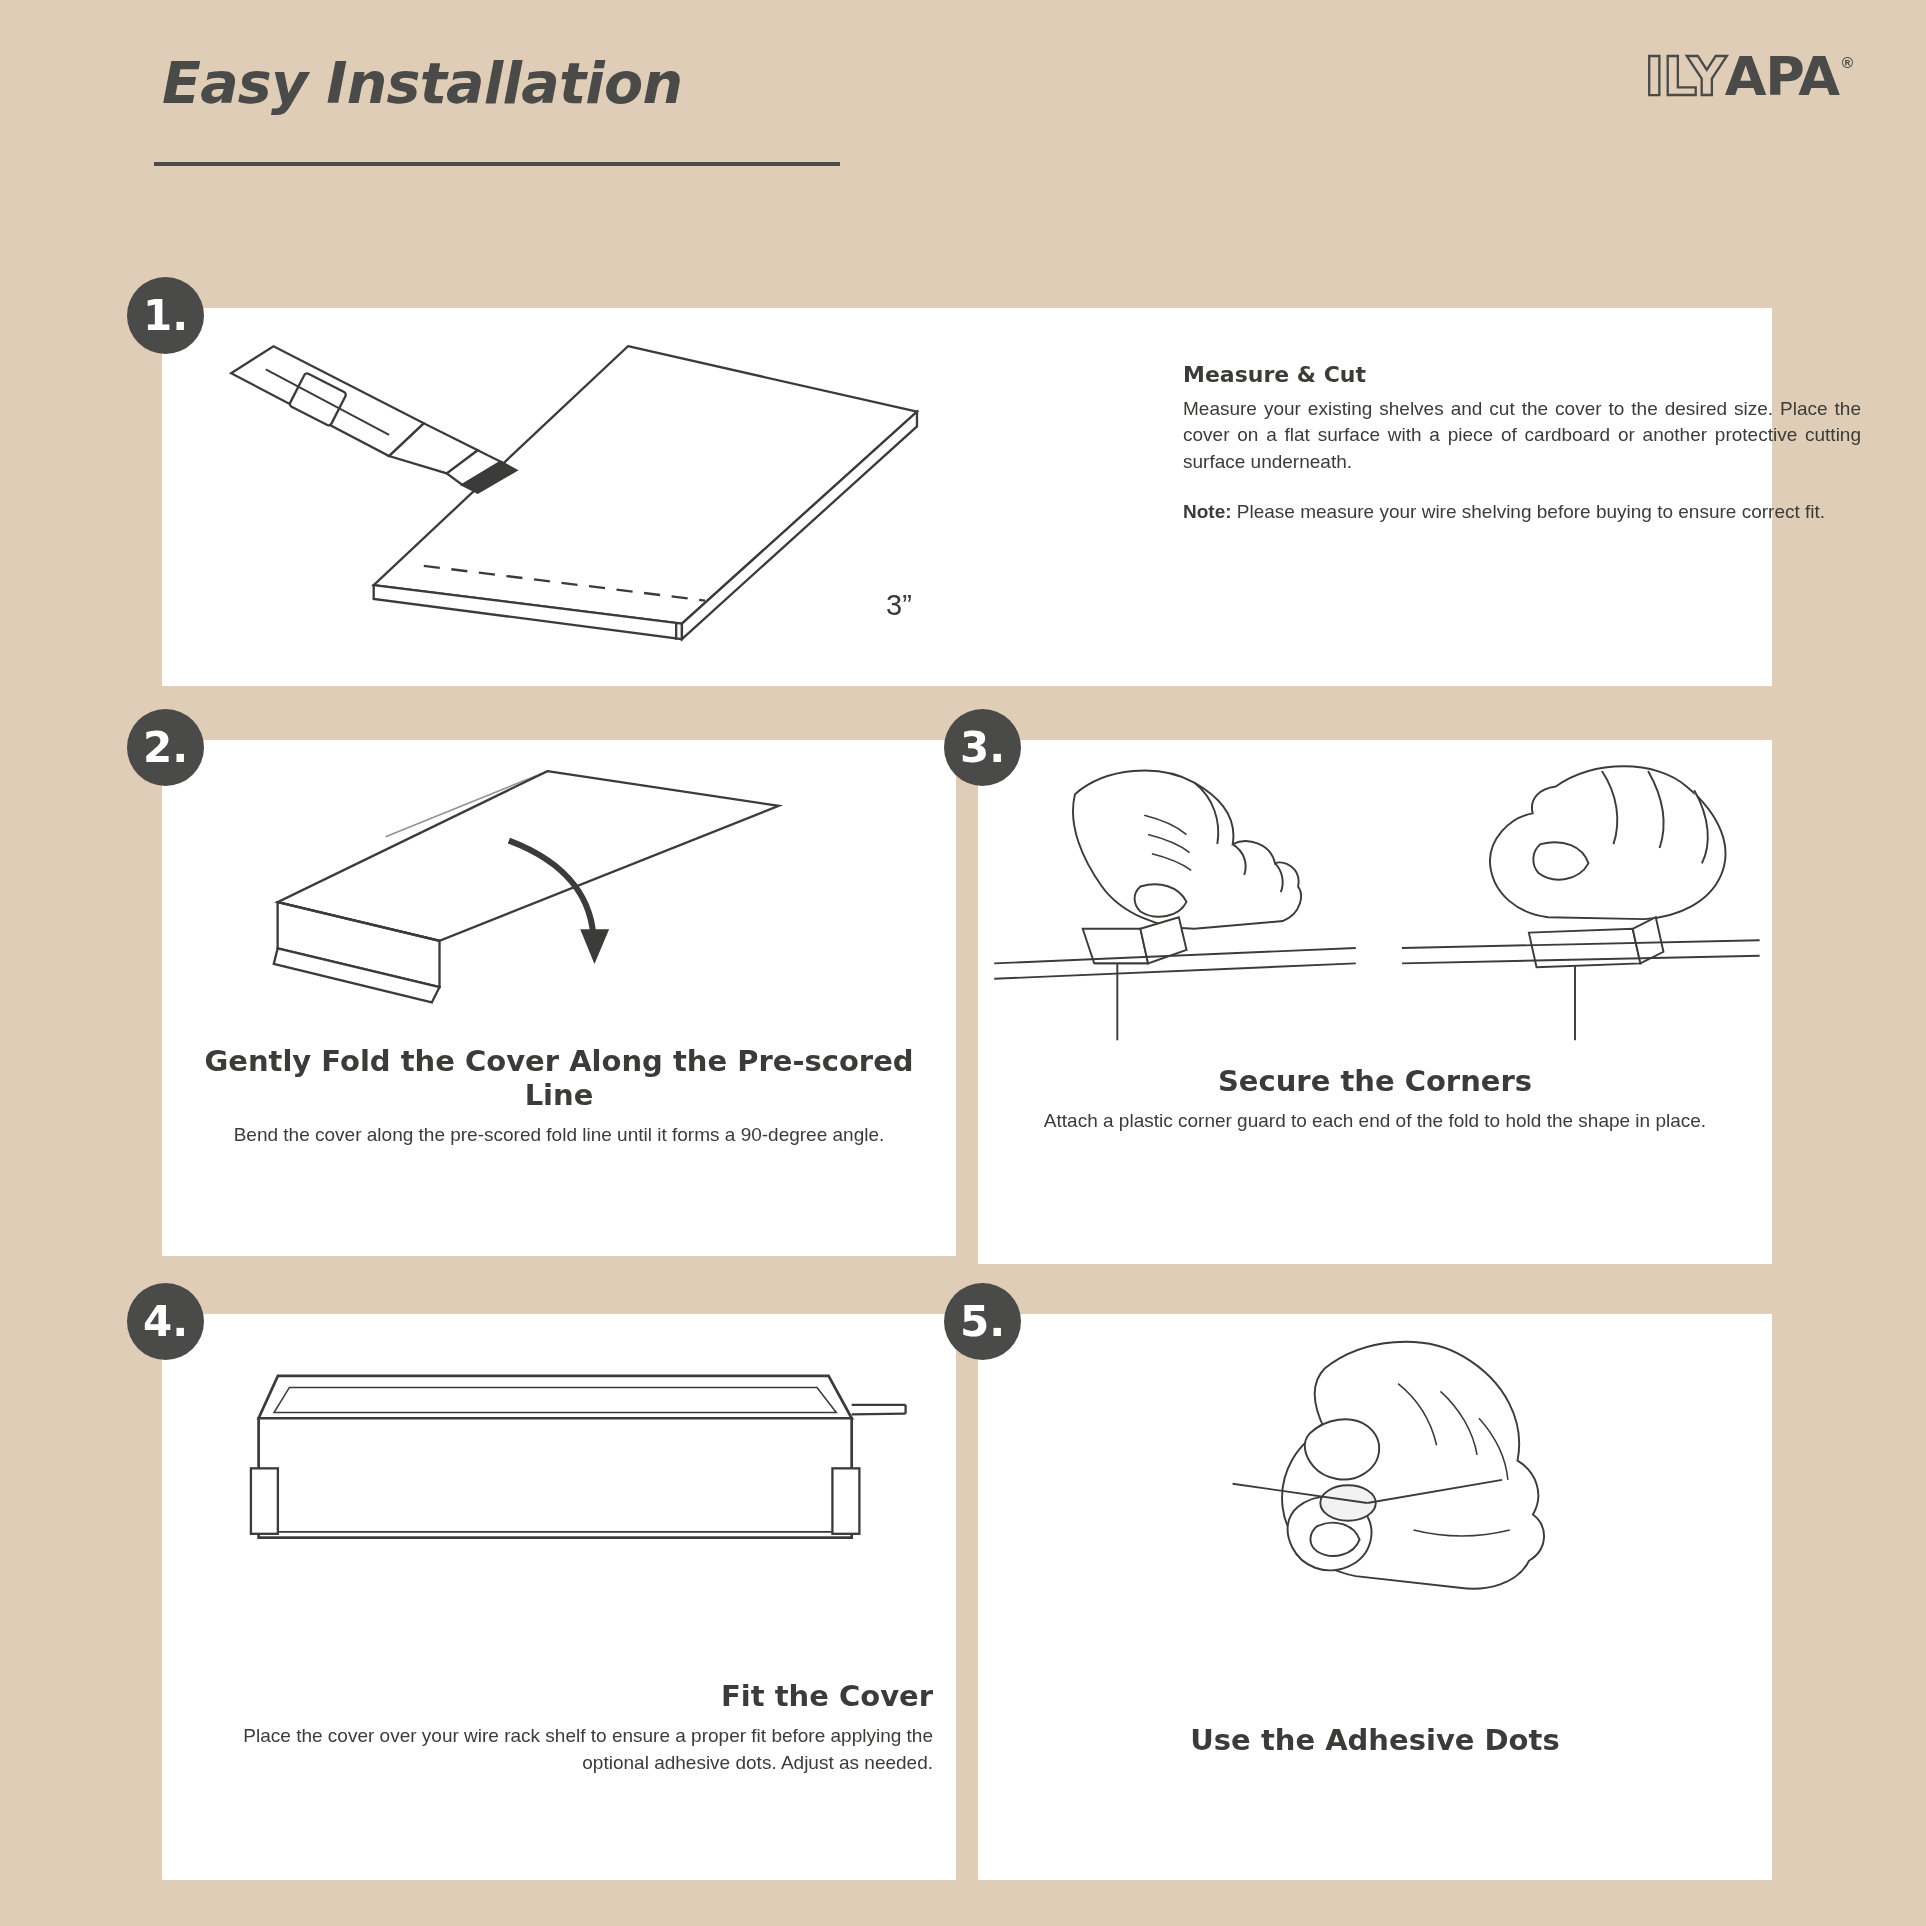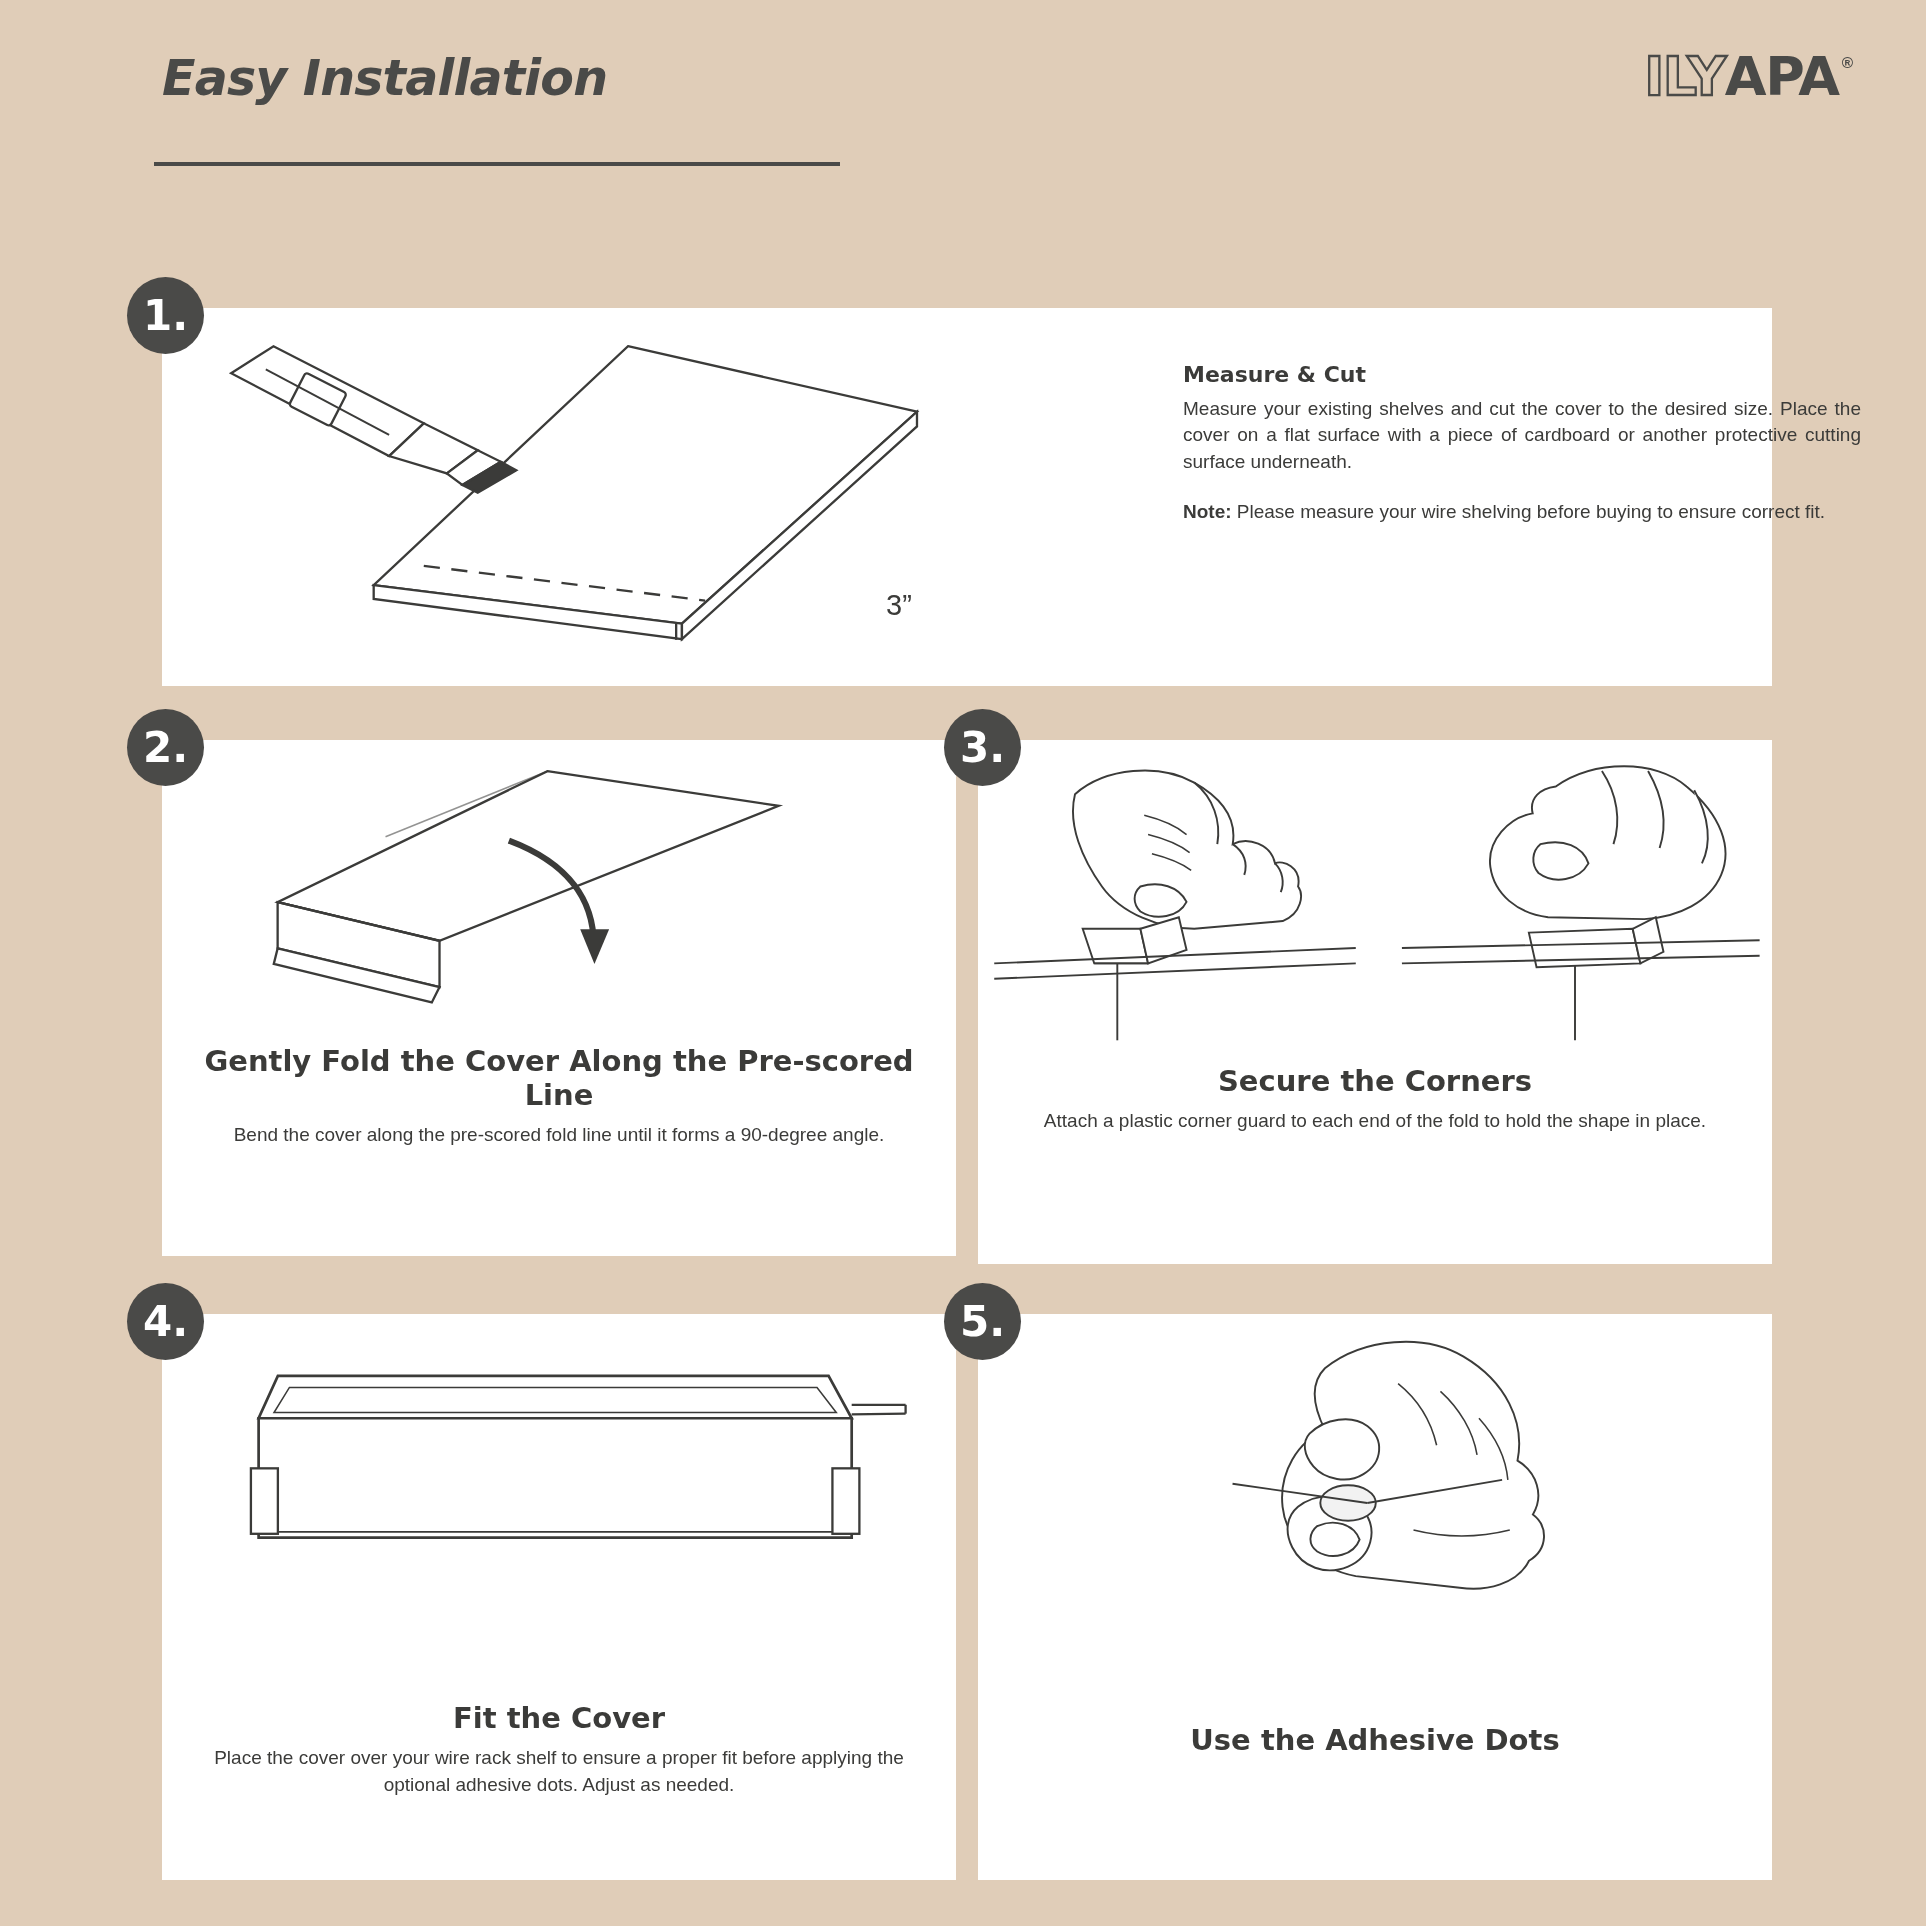--- a/index.html
+++ b/index.html
@@ -29,21 +29,21 @@
     width: 1926px;
     height: 216px;
   }
   .main-title {
     position: absolute;
     left: 162px;
     top: 50px;
     font-family: "DejaVu Sans", sans-serif;
     font-style: italic;
     font-weight: bold;
-    font-size: 49px;
+    font-size: 57px;
     color: #4a4a48;
     letter-spacing: -0.8px;
     white-space: nowrap;
   }
   .title-underline {
     position: absolute;
     left: 154px;
     top: 162px;
     width: 686px;
     height: 3.5px;
@@ -158,21 +158,21 @@
     margin-bottom: 10px;
   }
   .cap-body {
     font-family: "Liberation Sans", sans-serif;
     font-size: 19px;
     line-height: 1.42;
     color: #3b3b39;
   }
   #cap2 { top: 304px; }
   #cap3 { top: 324px; }
-  #cap4 { top: 387px; }
+  #cap4 { top: 365px; text-align: right; }
   #cap5 { top: 385px; margin-top: 24px; }
 
   svg { display: block; }
 </style>
 </head>
 <body>
 
 <div class="page">
 
   <div class="header">

